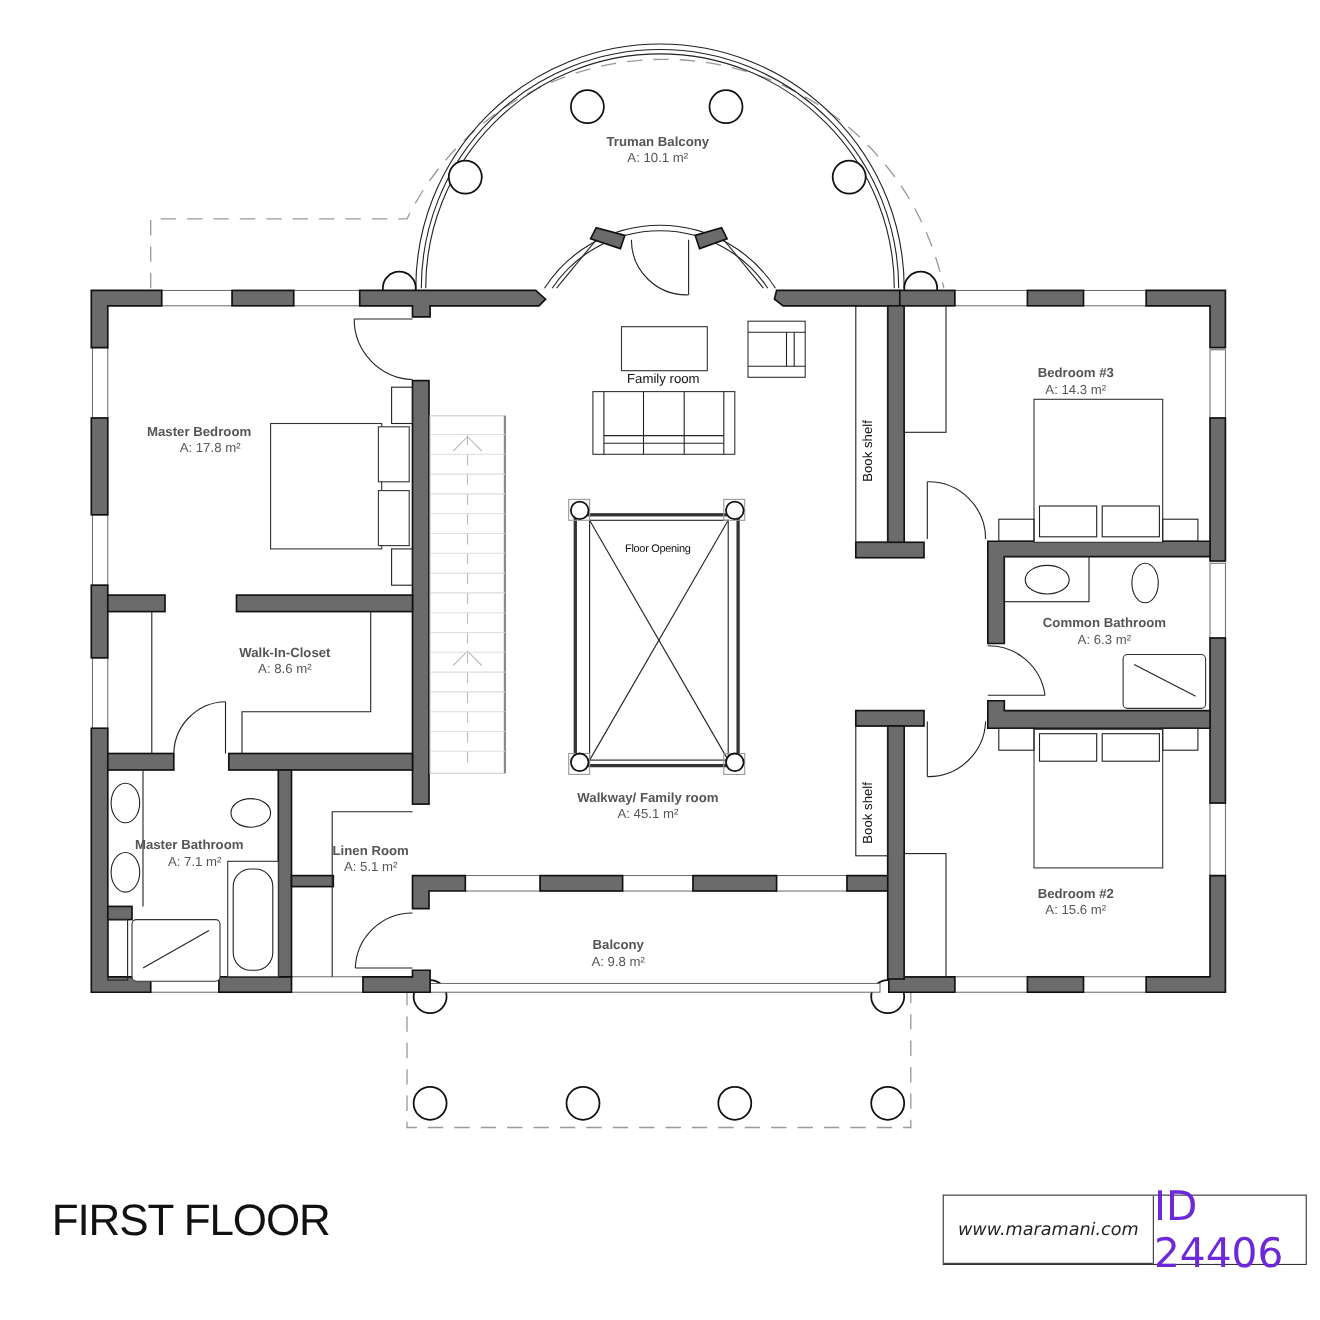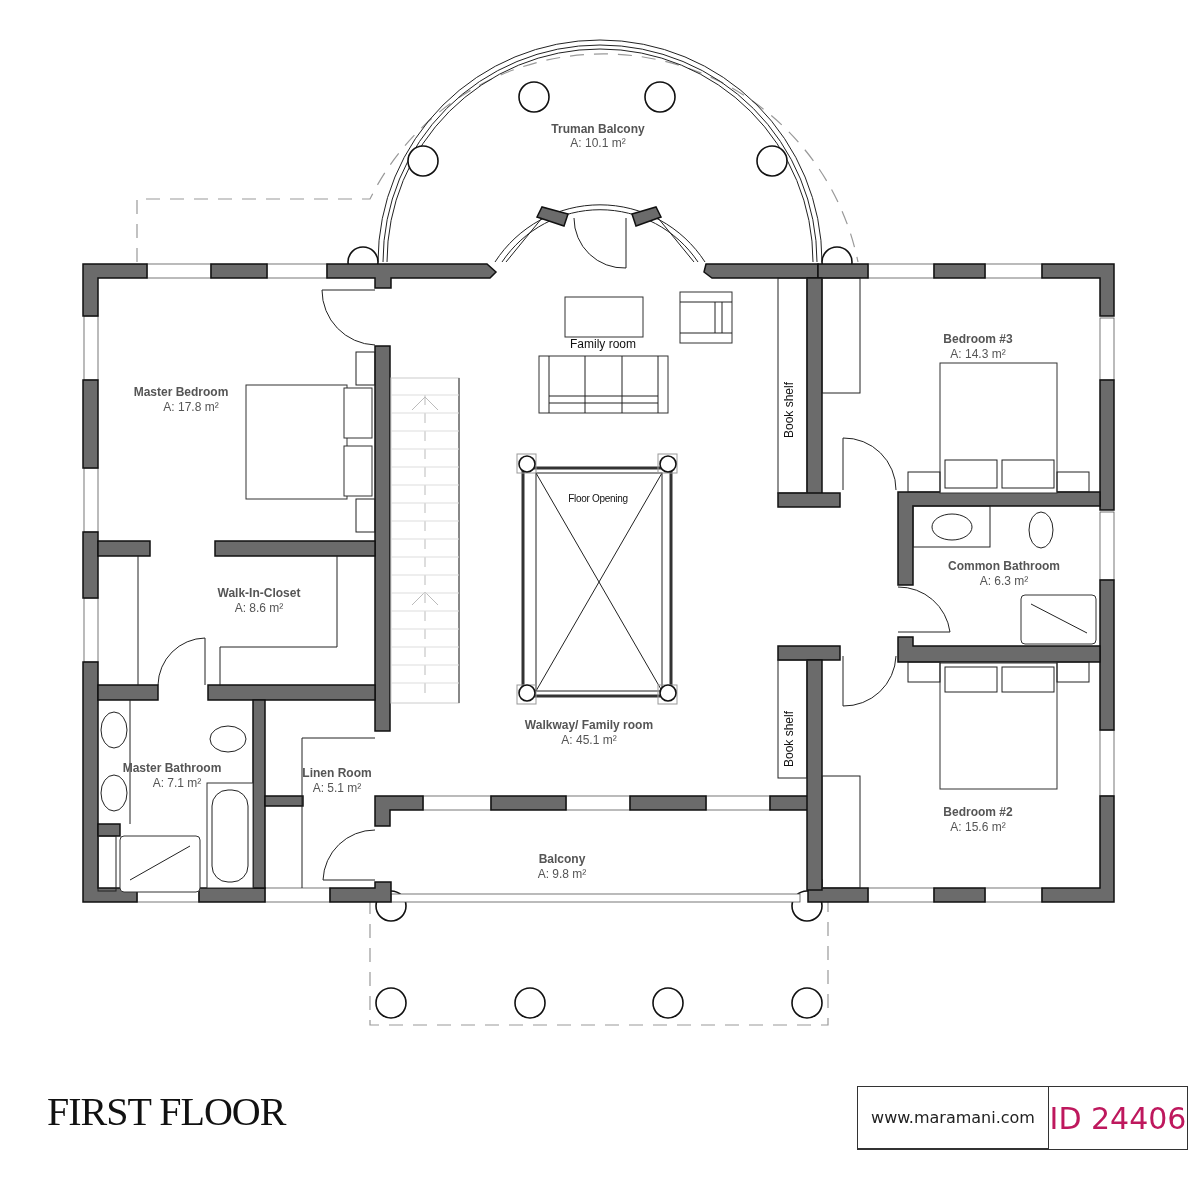--- a/index.html
+++ b/index.html
@@ -9,26 +9,26 @@
   .thin{fill:none;stroke:#222;stroke-width:1;}
   .thin2{fill:#fff;stroke:#333;stroke-width:1;}
   .dash{fill:none;stroke:#999;stroke-width:1.2;stroke-dasharray:14 10;}
   .col{fill:#fff;stroke:#111;stroke-width:1.6;}
   .win{fill:#fff;stroke:#555;stroke-width:0.8;}
   .stair{fill:none;stroke:#bbb;stroke-width:1;}
   .rname{font-family:"Liberation Sans",sans-serif;font-weight:bold;font-size:12px;fill:#555;text-anchor:middle;}
   .rarea{font-family:"Liberation Sans",sans-serif;font-size:12px;fill:#555;text-anchor:middle;}
   .lbl{font-family:"Liberation Sans",sans-serif;font-size:12px;fill:#111;text-anchor:middle;}
   .lblsm{font-family:"Liberation Sans",sans-serif;font-size:10px;fill:#111;text-anchor:middle;letter-spacing:-0.3px;}
-  .title{position:absolute;left:47px;top:1088px;font-size:40px;color:#111;font-family:Liberation Serif, serif;font-weight:normal;letter-spacing:-1px;}
+  .title{position:absolute;left:47px;top:1088px;font-size:40px;color:#111;font-family:Liberation Sans, sans-serif;font-weight:normal;letter-spacing:-1px;}
   .stamp{position:absolute;left:857px;top:1086px;width:329px;height:62px;border:1.5px solid #333;display:flex;}
-  .stamp-left{width:190px;border-right:1.5px solid #333;display:flex;flex-direction:column;}
+  .stamp-left{width:190px;border-right:1.5px solid #333;display:flex;flex-direction:column;font-style:italic;}
   .stamp-row{flex:1;display:flex;align-items:center;justify-content:center;font-size:16px;color:#222;font-family:"DejaVu Sans",sans-serif;}
   .stamp-row:first-child{border-bottom:1.5px solid #333;}
-  .stamp-id{flex:1;display:flex;align-items:center;justify-content:center;font-size:30px;color:#be185d;font-family:"DejaVu Sans",sans-serif;}
+  .stamp-id{flex:1;display:flex;align-items:center;justify-content:center;font-size:37px;color:#6d28d9;font-family:"DejaVu Sans",sans-serif;}
 </style>
 </head>
 <body>
 
 <svg width="1200" height="1200" viewBox="0 0 1200 1200">
 
   <g>
     <path class="dash" d="M137 262 L137 199 L370 199 A 260 260 0 0 1 858 262"></path>
     <path class="thin" d="M378 262 A 222 222 0 0 1 822 262"></path>
     <path class="thin" d="M383 262 A 217 217 0 0 1 817 262"></path>

